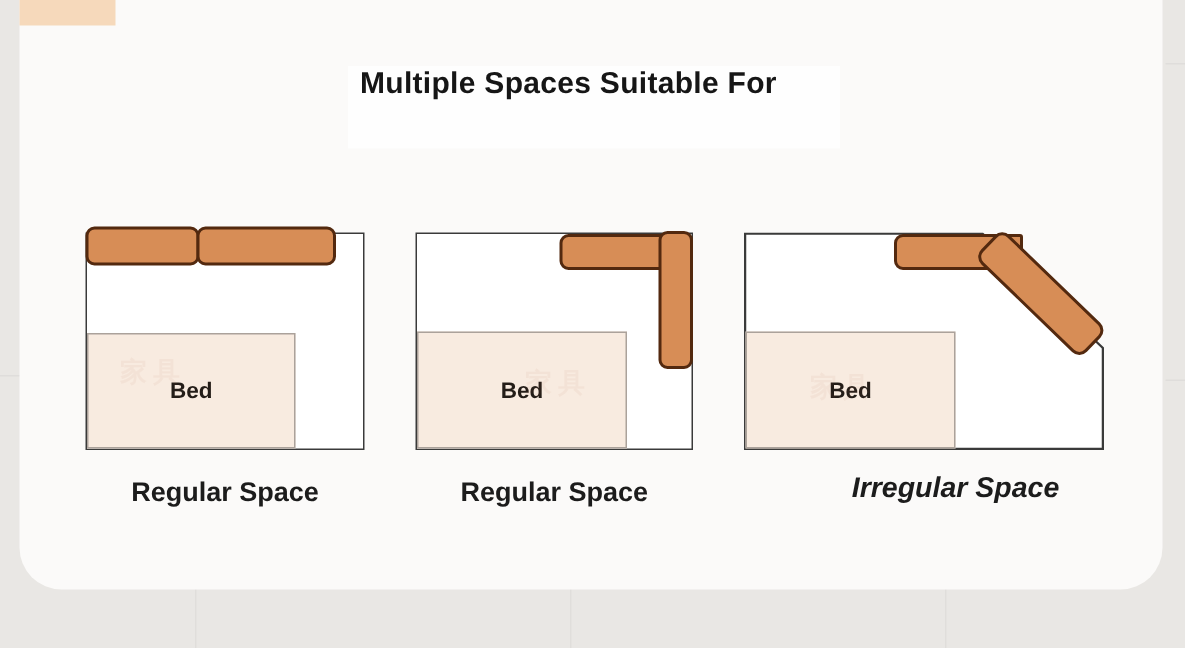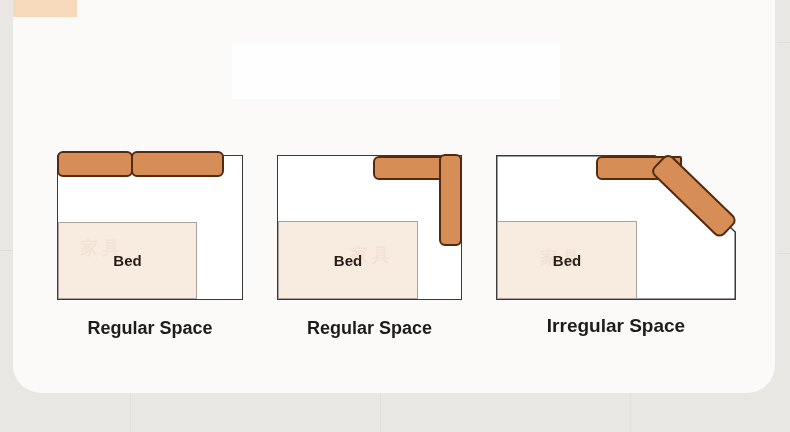--- a/index.html
+++ b/index.html
@@ -66,21 +66,21 @@
   .bed2{left:278px;top:221px;width:140px;height:78px;}
   .bed3{left:497px;top:221px;width:140px;height:78px;}
 
   
   .caption{
     position:absolute;top:318px;text-align:center;
     font-weight:700;color:#1c1c1c;font-size:18px;
   }
   .cap1{left:57px;width:186px;}
   .cap2{left:277px;width:185px;}
-  .cap3{left:496px;width:240px;top:315px;font-size:19px;}
+  .cap3{left:517px;width:240px;top:315px;font-size:19px;font-style:italic;}
 
   
   .wm{
     position:absolute;font-size:18px;font-weight:700;
     color:#b06040;opacity:0.055;letter-spacing:4px;pointer-events:none;text-align:center;
   }
   .wm1{left:80px;top:236px;}
   .wm2{left:350px;top:243px;}
   .wm3{left:540px;top:246px;}
 </style>
@@ -92,21 +92,21 @@
 
 <div class="gutter-seam-v" style="left:130px"></div>
 <div class="gutter-seam-v" style="left:380px"></div>
 <div class="gutter-seam-v" style="left:630px"></div>
 <div class="gutter-seam-h" style="left:0;top:250px"></div>
 <div class="gutter-seam-h" style="left:777px;top:42px"></div>
 <div class="gutter-seam-h" style="left:777px;top:253px"></div>
 
 <div class="title-box"></div>
 <div class="title">
-  <br>
+  <span>Multiple Spaces Suitable For</span><br>
 </div>
 
 <div class="room room1"></div>
 <div class="sofa sofa1a"></div>
 <div class="sofa sofa1b"></div>
 <div class="bed bed1">
   <span>Bed</span>
 </div>
 <div class="caption cap1">Regular Space</div>
 

